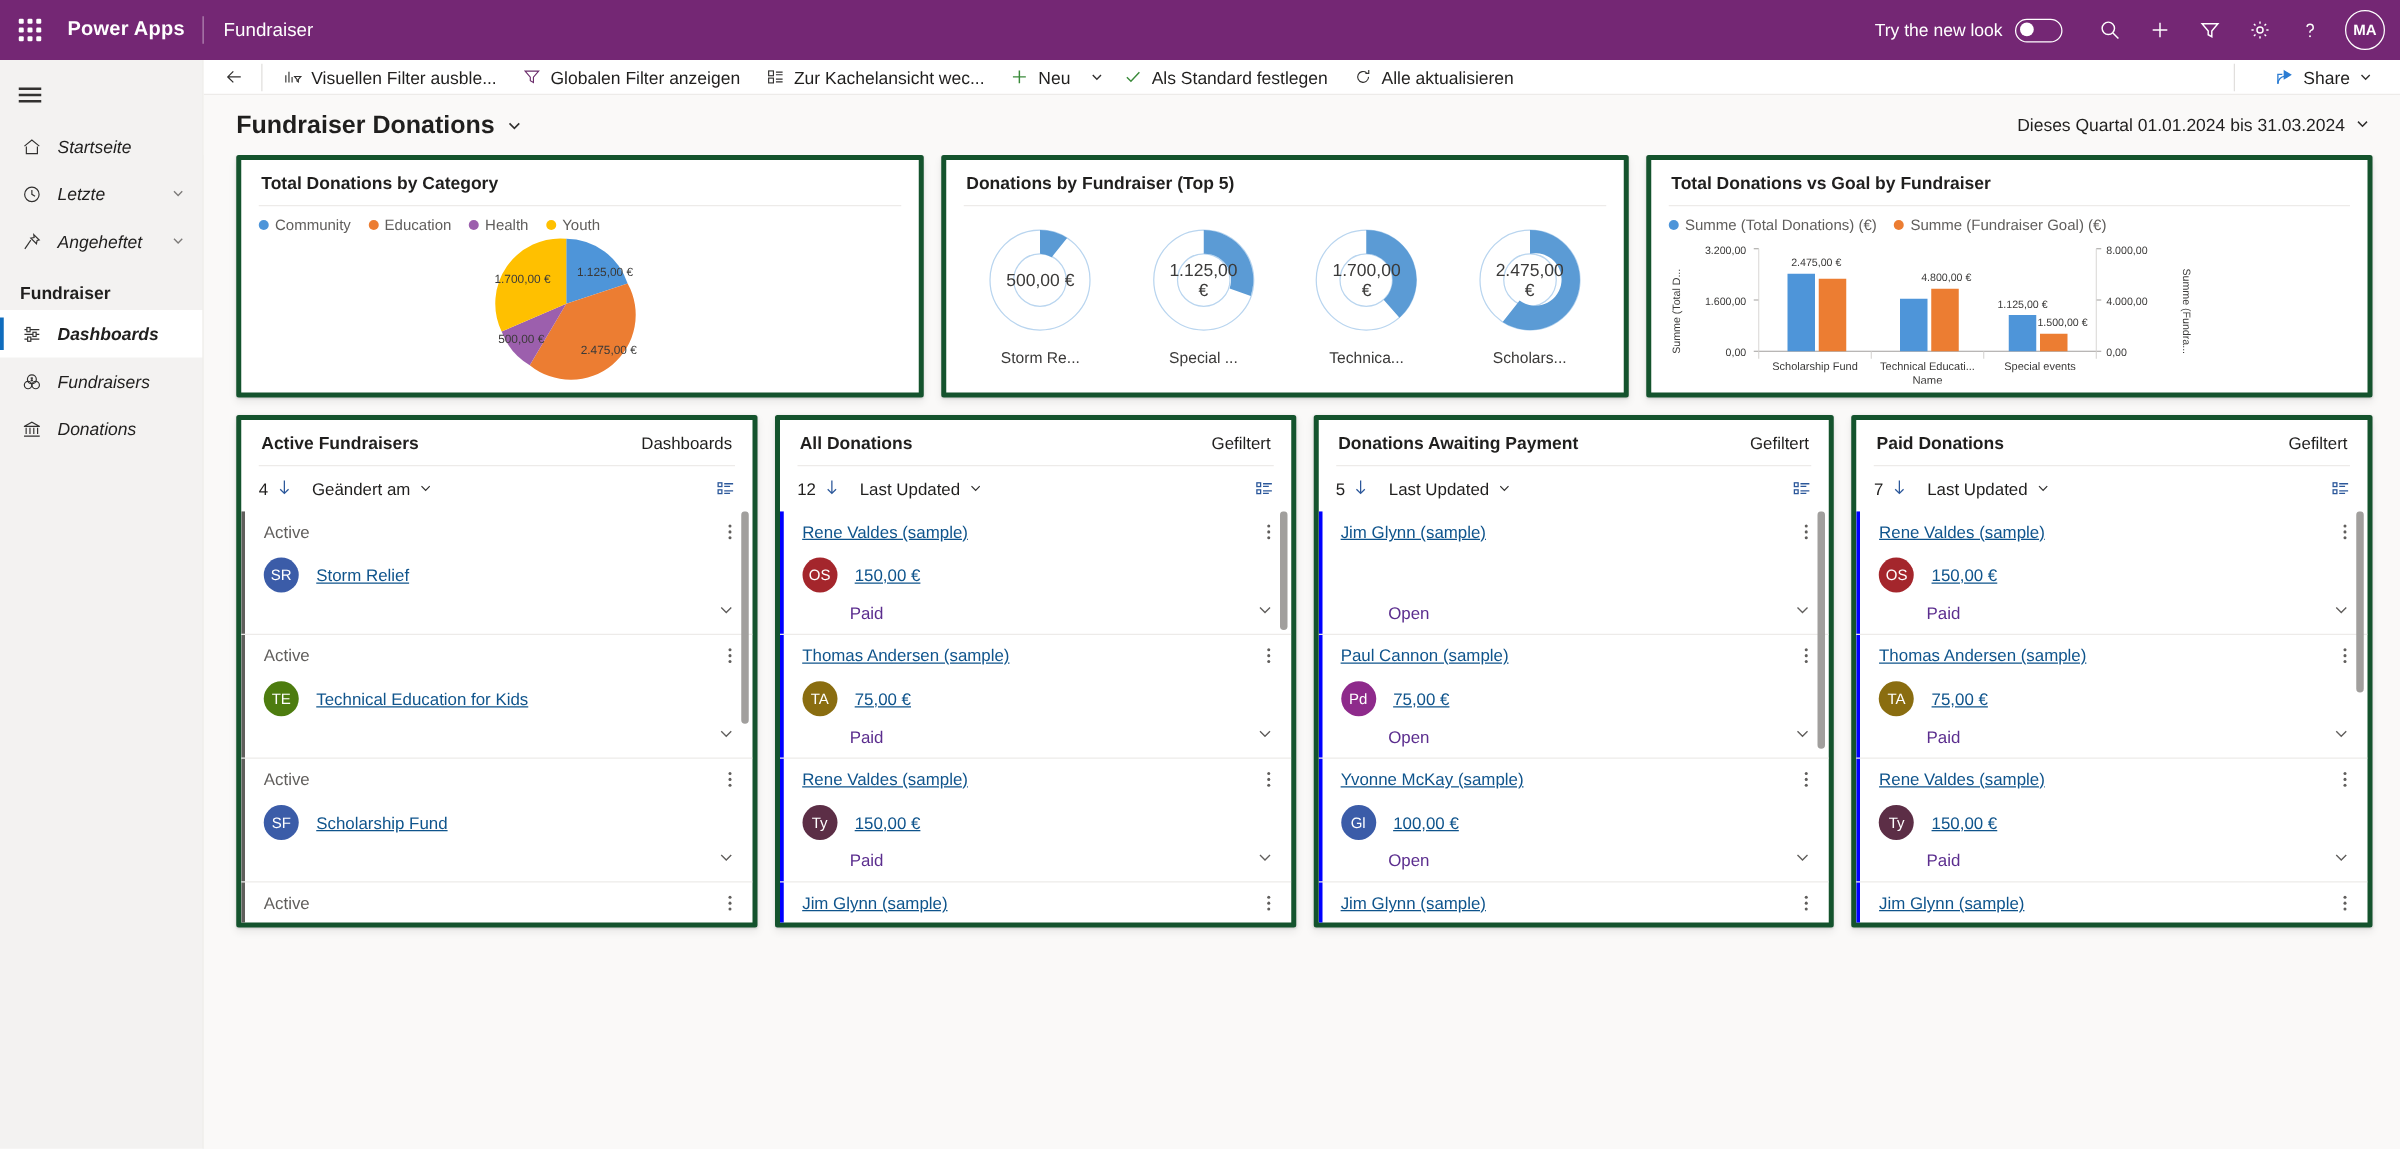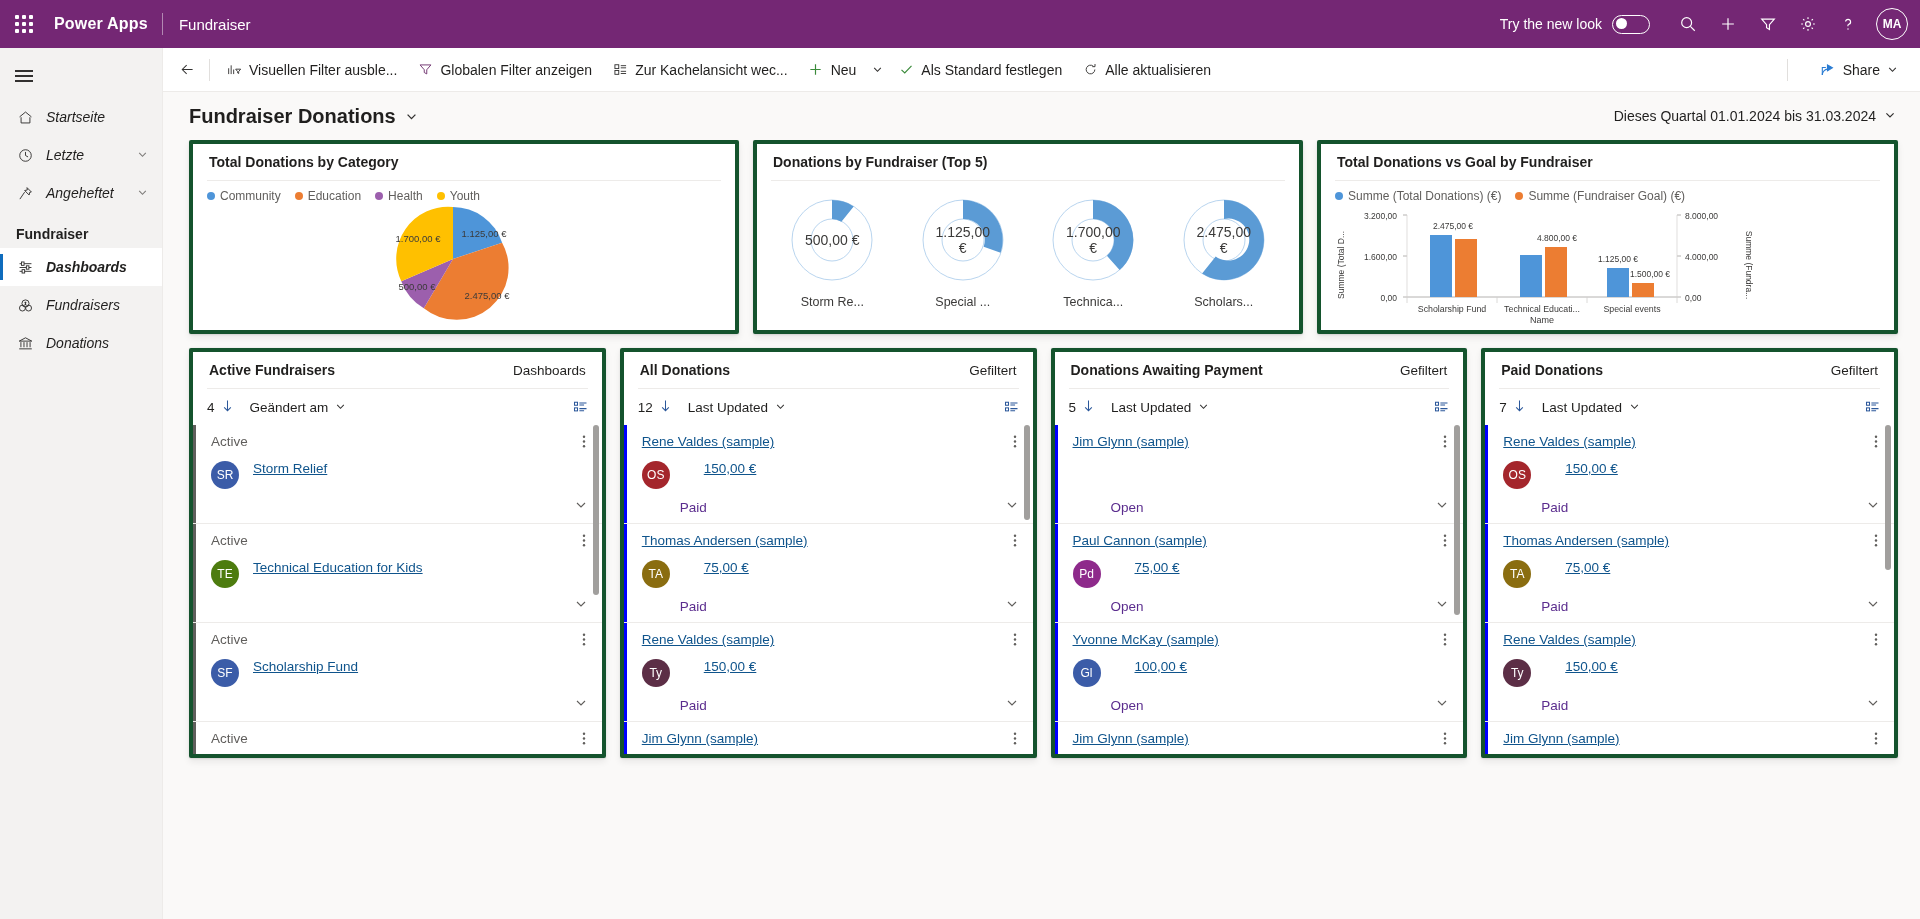--- a/index.html
+++ b/index.html
@@ -78,21 +78,21 @@
   .navitem.active::before {
     content:""; position:absolute; left:0; top:6px; bottom:6px; width:3px; background:#0f6cbd;
   }
   .nav-section {
     padding: 14px 0 6px 16px; font-size: 14px; font-weight: 600; color:#201f1e;
   }
   
   #main { flex: 1; display: flex; flex-direction: column; min-width: 0; background:#faf9f8; }
   
   #cmdbar {
-    height: 44px; background:#fff; border-bottom:1px solid #edebe9;
+    height: 28px; background:#fff; border-bottom:1px solid #edebe9;
     display:flex; align-items:center; padding: 0 12px 0 8px; gap: 0;
     font-size: 14px; white-space: nowrap;
   }
   .cmd-back { width: 32px; height:32px; display:flex; align-items:center; justify-content:center; cursor:pointer; }
   .cmd-sep { width:1px; height:22px; background:#e1dfdd; margin: 0 6px; }
   .cmd-btn {
     display:flex; align-items:center; gap:7px; height:32px; padding: 0 10px;
     cursor:pointer; color:#201f1e; border-radius:2px;
   }
   .cmd-ico { width:16px; height:16px; display:flex; align-items:center; justify-content:center; flex:0 0 16px; }
@@ -155,26 +155,26 @@
     content:""; position:absolute; left:0; top:0; bottom:0; width:3px;
   }
   .lrow.blue::before { background:#0000ff; }
   .lrow.grey::before { background:#605e5c; }
   .lrow-top { display:flex; align-items:flex-start; }
   .lrow-title {
     font-size: 13.5px; color:#0f548c; text-decoration: underline; cursor:pointer;
   }
   .lrow-title.plain { color:#605e5c; text-decoration:none; cursor:default; }
   .lrow-kebab { margin-left:auto; cursor:pointer; padding: 0 2px; }
-  .lrow-mid { display:flex; align-items:flex-start; gap: 14px; margin-top: 8px; }
+  .lrow-mid { display:flex; align-items:center; gap: 14px; margin-top: 8px; }
   .av {
     width: 28px; height:28px; border-radius:50%; color:#fff;
     display:flex; align-items:center; justify-content:center; font-size:12px; flex:0 0 28px;
   }
-  .lrow-amount { font-size: 13.5px; color:#0f548c; text-decoration:underline; cursor:pointer;margin-left:20px; }
+  .lrow-amount { font-size: 13.5px; color:#0f548c; text-decoration:underline; cursor:pointer; }
   .lrow-name { font-size: 13.5px; color:#0f548c; text-decoration:underline; cursor:pointer; font-weight:400; }
   .lrow-bot { display:flex; align-items:center; margin-top: auto; padding-left: 38px; }
   .lrow-status { font-size: 13.5px; color:#5b2d8e; cursor:pointer; }
   .lrow-chev { margin-left:auto; cursor:pointer; }
   .vscroll {
     position:absolute; right:3px; width:6px; border-radius:3px; background:#a19f9d;
   }
 </style>
 </head>
 <body>

